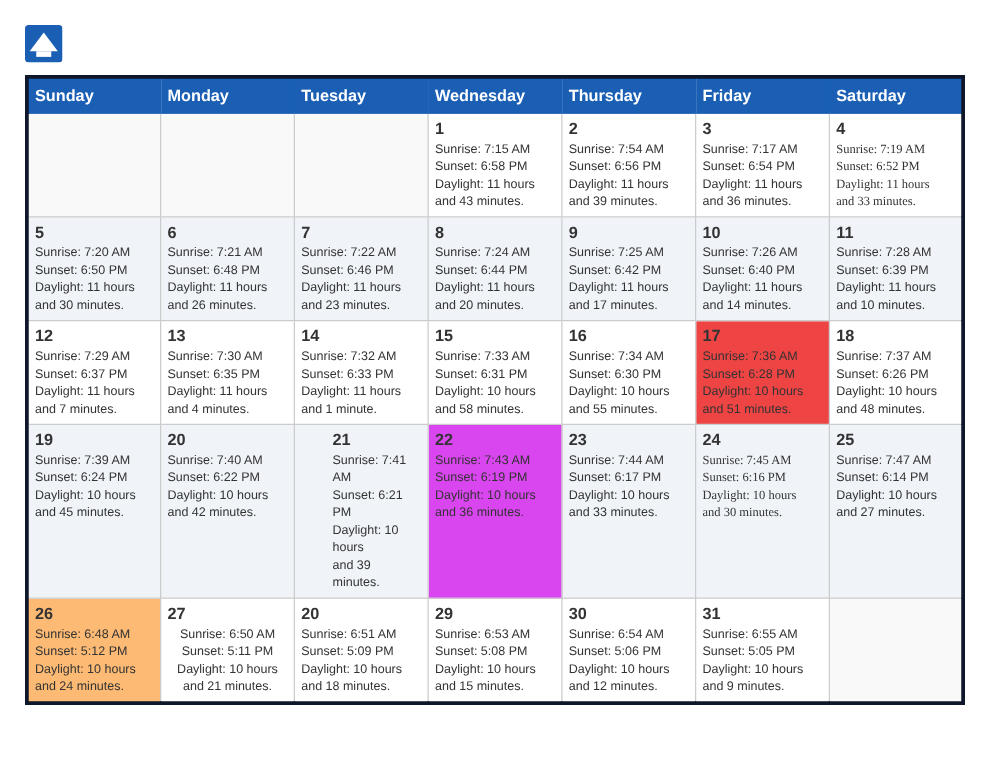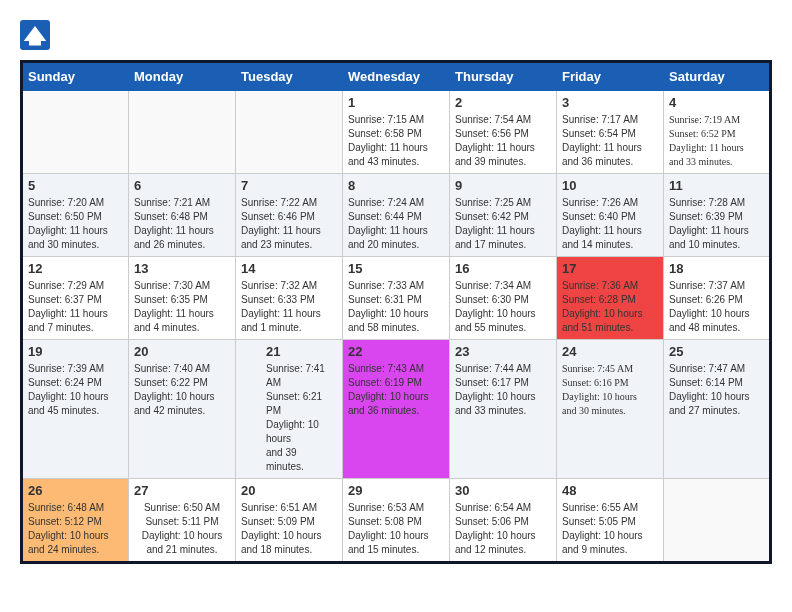--- a/index.html
+++ b/index.html
@@ -338,21 +338,21 @@
 and 15 minutes.</div>
         </td>
         <td style="background: rgb(255, 255, 255);">
           <div class="day-num">30</div>
           <div class="day-info" style="white-space: pre-line;">Sunrise: 6:54 AM
 Sunset: 5:06 PM
 Daylight: 10 hours
 and 12 minutes.</div>
         </td>
         <td style="background: rgb(255, 255, 255);">
-          <div class="day-num">48</div>
+          <div class="day-num">31</div>
           <div class="day-info" style="white-space: pre-line;">Sunrise: 6:55 AM
 Sunset: 5:05 PM
 Daylight: 10 hours
 and 9 minutes.</div>
         </td>
         <td class="empty-cell"></td>
       </tr>
     </tbody>
 </table>
 

